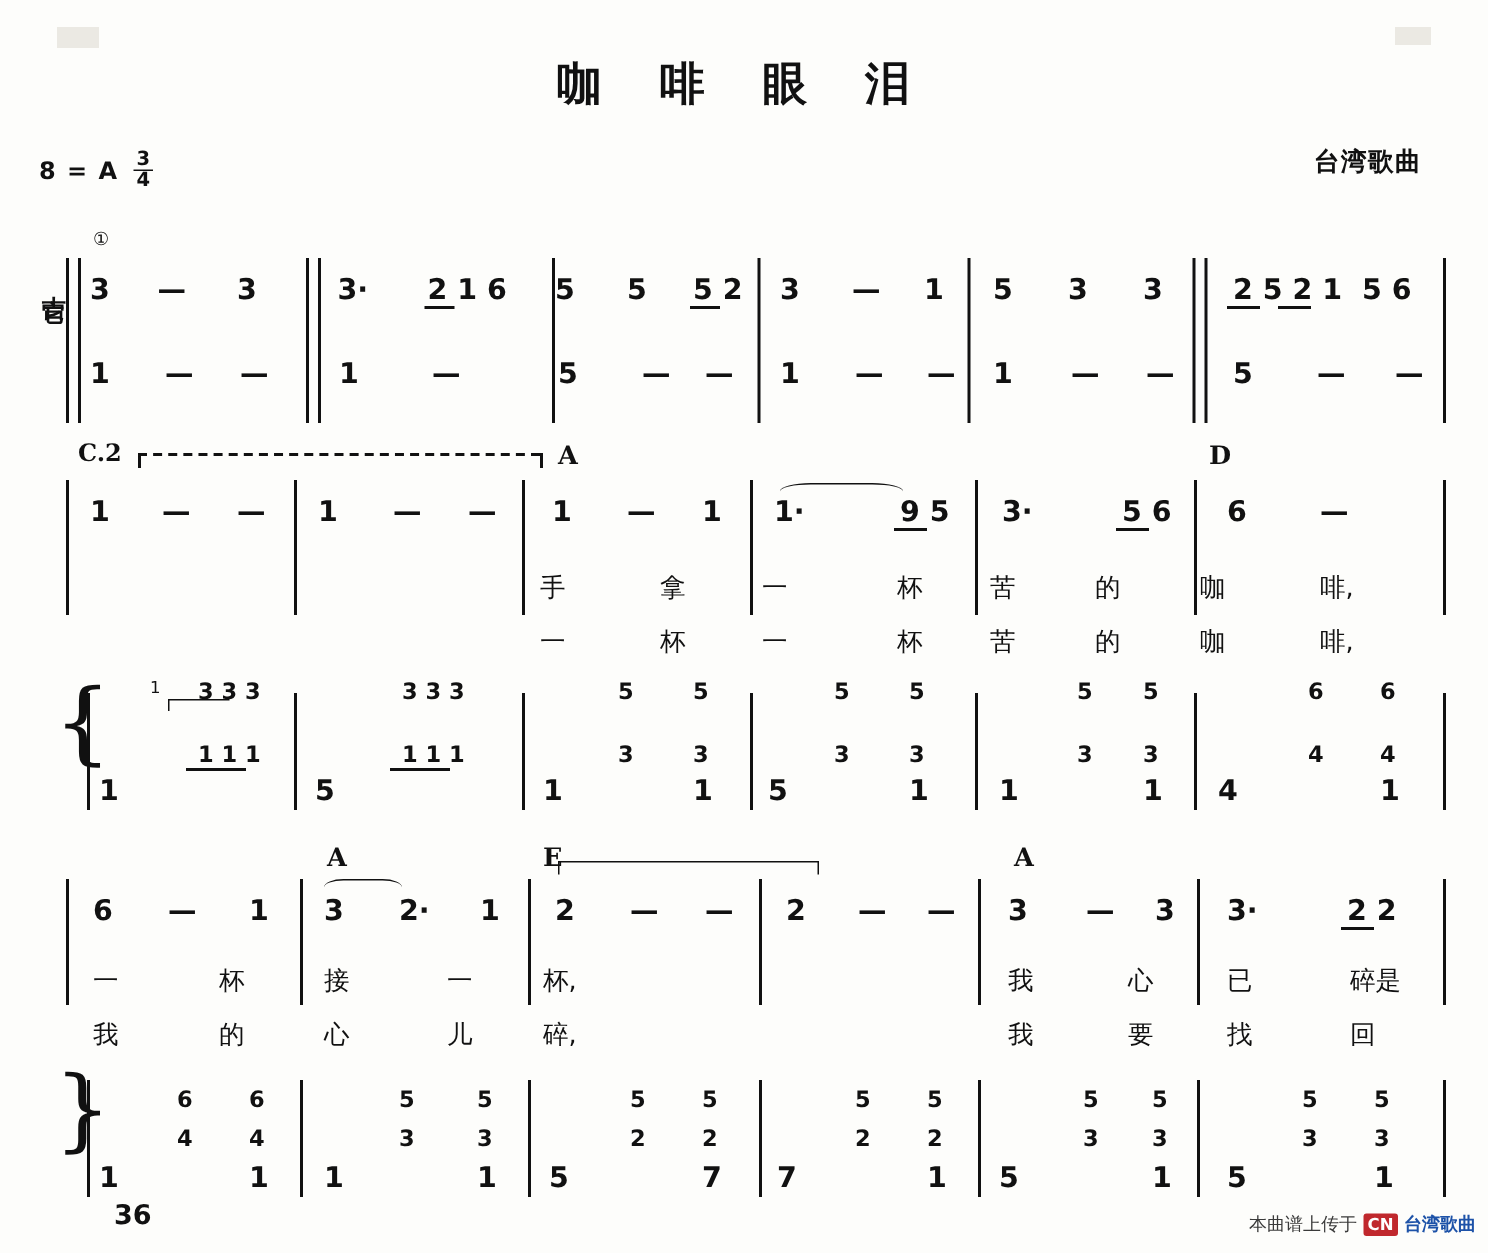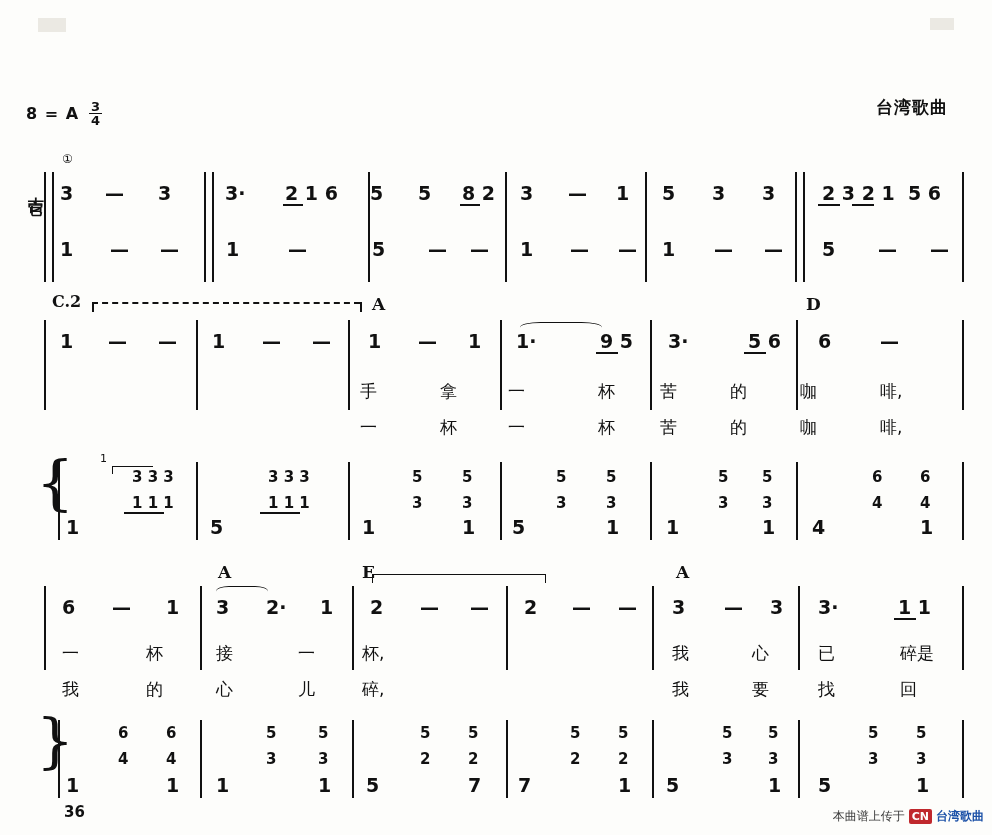--- a/index.html
+++ b/index.html
@@ -144,23 +144,23 @@
     font-family: "DejaVu Sans", sans-serif;
   }
   .bracket-line {
     position: absolute;
     border-top: 1.6px solid #111;
     border-left: 1.6px solid #111;
     height: 7px;
   }
   
   .pagenum {
-    position: absolute; left: 64px; bottom: 14px;
-    font-family: "DejaVu Sans", sans-serif;
-    font-size: 15px; font-weight: 700;
+    position: absolute; left: 76px; bottom: 14px;
+    font-family: "DejaVu Sans", sans-serif;
+    font-size: 18px; font-weight: 700;
   }
   .footer-credit {
     position: absolute; right: 8px; bottom: 10px;
     display: flex; align-items: center; gap: 4px;
     font-family: "DejaVu Sans", sans-serif;
     font-size: 12px; color: #3a3a3a;
   }
   .footer-credit .logo {
     display: inline-block;
     background: #c0282d; color: #fff;
@@ -176,20 +176,21 @@
   }
 </style>
 </head>
 <body>
 
 <div class="page">
 
   <div class="corner" style="left:38px; top:18px; width:28px; height:14px; opacity:.55;"></div>
   <div class="corner" style="right:38px; top:18px; width:24px; height:12px; opacity:.55;"></div>
 
+  <div class="title">咖 啡 眼 泪</div>
   <div class="composer">台湾歌曲</div>
 
   <div class="keysig">
     <span class="eq">8 = A</span>
     <span class="meter">
       <span class="num">3</span>
       <span class="den">4</span>
     </span>
   </div>
 
@@ -211,28 +212,28 @@
     <div class="barline" style="left:962px; top:22px; height:110px;"></div>
 
     <div class="row" style="top:32px;">
       <div class="cell" style="left:60px; top:0;">3</div>
       <div class="cell" style="left:105px; top:0;">—</div>
       <div class="cell" style="left:158px; top:0;">3</div>
       <div class="cell" style="left:225px; top:0;">3·</div>
       <div class="cell" style="left:285px; top:0;">2 1 6</div>
       <div class="cell" style="left:370px; top:0;">5</div>
       <div class="cell" style="left:418px; top:0;">5</div>
-      <div class="cell" style="left:462px; top:0;">8 2</div>
+      <div class="cell" style="left:462px; top:0;">5 2</div>
       <div class="cell" style="left:520px; top:0;">3</div>
       <div class="cell" style="left:568px; top:0;">—</div>
       <div class="cell" style="left:616px; top:0;">1</div>
       <div class="cell" style="left:662px; top:0;">5</div>
       <div class="cell" style="left:712px; top:0;">3</div>
       <div class="cell" style="left:762px; top:0;">3</div>
-      <div class="cell" style="left:822px; top:0;">2 3 2 1</div>
+      <div class="cell" style="left:822px; top:0;">2 5 2 1</div>
       <div class="cell" style="left:908px; top:0;">5 6</div>
 
       <div class="beam" style="left:283px; top:22px; width:20px;"></div>
       <div class="beam" style="left:460px; top:22px; width:20px;"></div>
       <div class="beam" style="left:818px; top:22px; width:22px;"></div>
       <div class="beam" style="left:852px; top:22px; width:22px;"></div>
     </div>
 
     <div class="row" style="top:88px;">
       <div class="cell" style="left:60px; top:0;">1</div>
@@ -320,21 +321,21 @@
     <div class="barline" style="left:196px; top:170px; height:78px;"></div>
     <div class="barline" style="left:348px; top:170px; height:78px;"></div>
     <div class="barline" style="left:500px; top:170px; height:78px;"></div>
     <div class="barline" style="left:650px; top:170px; height:78px;"></div>
     <div class="barline" style="left:796px; top:170px; height:78px;"></div>
     <div class="barline" style="left:962px; top:170px; height:78px;"></div>
 
     <div class="bracket-num" style="left:100px; top:160px;">1</div>
     <div class="bracket-line" style="left:112px; top:174px; width:40px;"></div>
 
-    <div class="row" style="top:176px;">
+    <div class="row" style="top:160px;">
       <div class="cell small" style="left:132px; top:0;">3 3 3</div>
       <div class="cell small" style="left:268px; top:0;">3 3 3</div>
       <div class="cell small" style="left:412px; top:0;">5</div>
       <div class="cell small" style="left:462px; top:0;">5</div>
       <div class="cell small" style="left:556px; top:0;">5</div>
       <div class="cell small" style="left:606px; top:0;">5</div>
       <div class="cell small" style="left:718px; top:0;">5</div>
       <div class="cell small" style="left:762px; top:0;">5</div>
       <div class="cell small" style="left:872px; top:0;">6</div>
       <div class="cell small" style="left:920px; top:0;">6</div>
@@ -394,21 +395,21 @@
       <div class="cell" style="left:370px; top:0;">2</div>
       <div class="cell" style="left:420px; top:0;">—</div>
       <div class="cell" style="left:470px; top:0;">—</div>
       <div class="cell" style="left:524px; top:0;">2</div>
       <div class="cell" style="left:572px; top:0;">—</div>
       <div class="cell" style="left:618px; top:0;">—</div>
       <div class="cell" style="left:672px; top:0;">3</div>
       <div class="cell" style="left:724px; top:0;">—</div>
       <div class="cell" style="left:770px; top:0;">3</div>
       <div class="cell" style="left:818px; top:0;">3·</div>
-      <div class="cell" style="left:898px; top:0;">1 1</div>
+      <div class="cell" style="left:898px; top:0;">2 2</div>
       <div class="tie" style="left:216px; top:-10px; width:52px;"></div>
       <div class="beam" style="left:894px; top:22px; width:22px;"></div>
     </div>
 
     <div class="row" style="top:80px;">
       <div class="lyr" style="left:62px; top:0;">一</div>
       <div class="lyr" style="left:146px; top:0;">杯</div>
       <div class="lyr" style="left:216px; top:0;">接</div>
       <div class="lyr" style="left:298px; top:0;">一</div>
       <div class="lyr" style="left:362px; top:0;">杯,</div>

